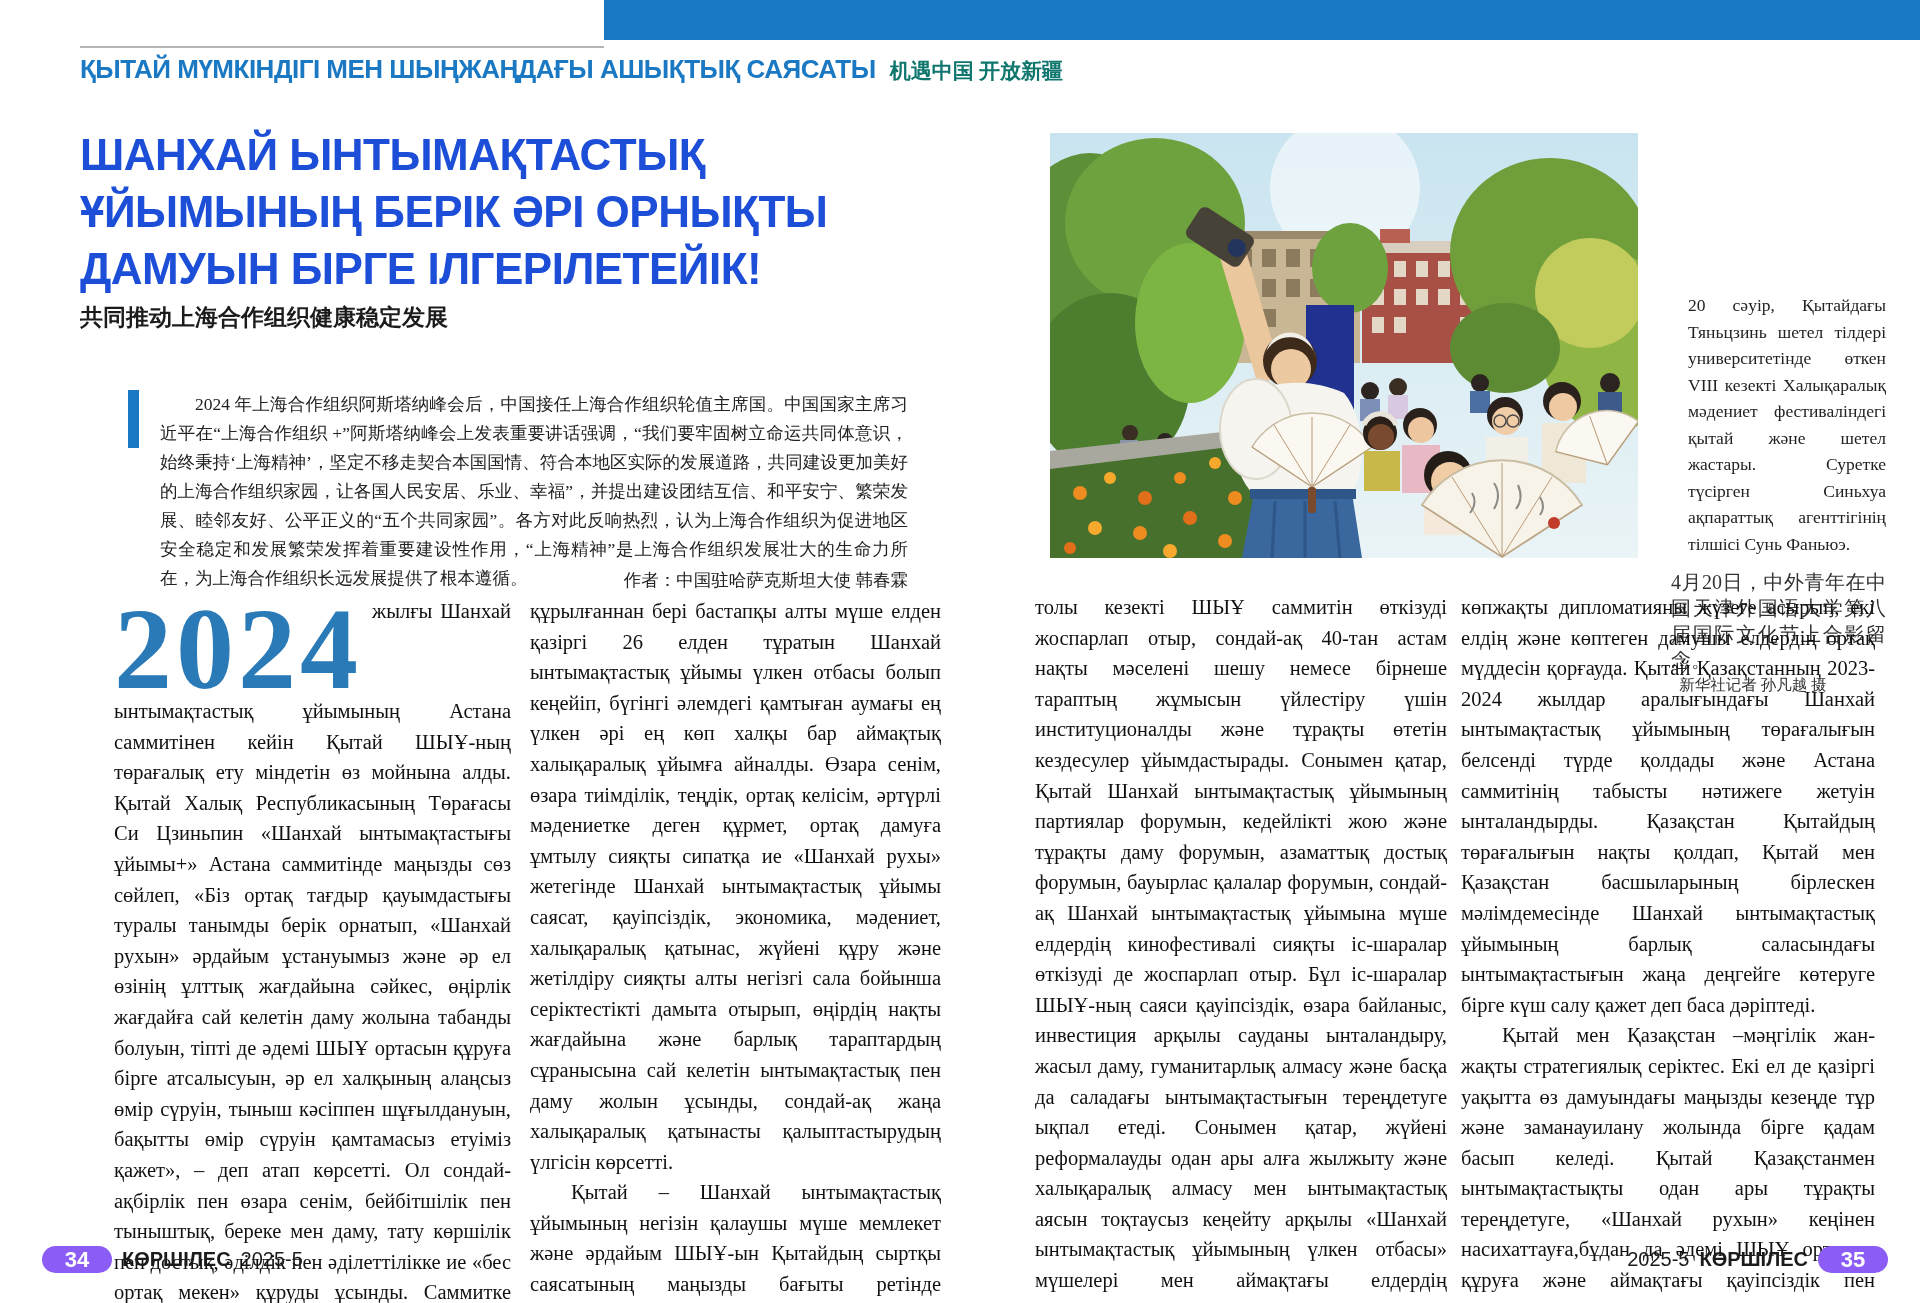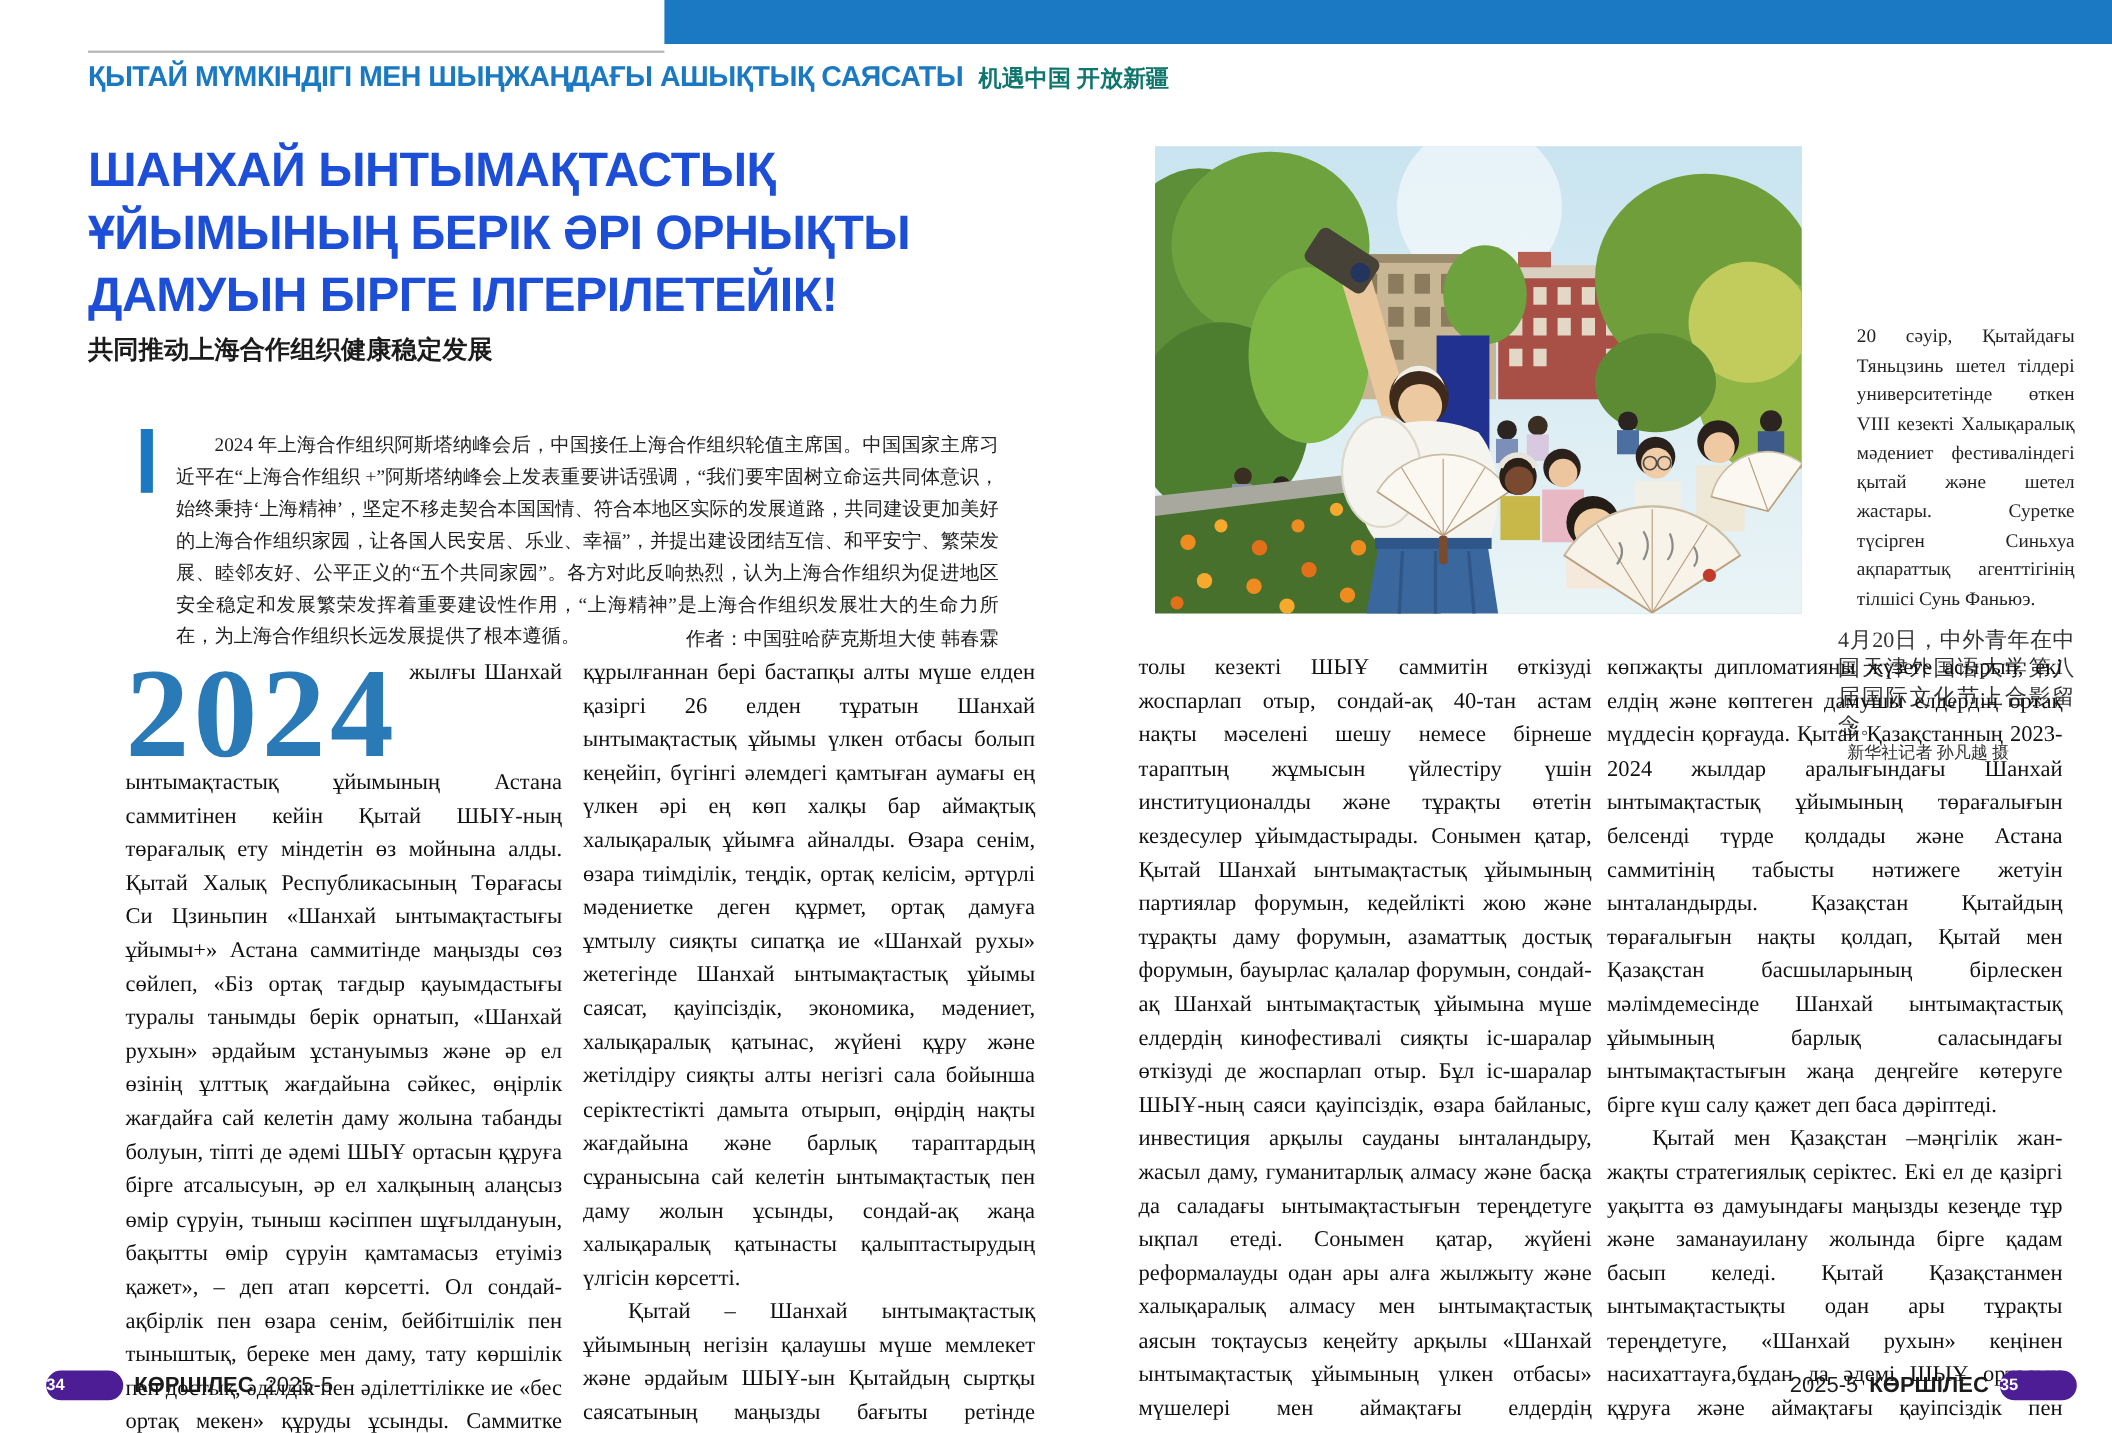--- a/index.html
+++ b/index.html
@@ -39,22 +39,22 @@
   
   .photo{left:1050px;top:133px;width:588px;height:425px;overflow:hidden;background:#cfe4ee;}
   .photo svg{display:block;width:100%;height:100%;}
   .caption{left:1656px;top:292px;width:230px;}
   .caption .kk{font-size:17.5px;line-height:26.5px;text-align:justify;color:#222;margin-left:32px;}
   .caption .zh{margin-top:12px;font-size:20px;line-height:26px;text-align:justify;color:#333;margin-left:15px;}
   .caption .cr{font-size:15.5px;line-height:24px;color:#333;text-indent:1.5em;}
 
   
   .footer{font-family:"Liberation Sans","DejaVu Sans",sans-serif;font-size:20px;color:#1b1b1b;}
-  .badge{display:inline-block;background:#4c1d95;color:#fff;font-weight:bold;font-size:15px;
-         width:70px;height:27px;line-height:27px;text-align:left;border-radius:14px;}
+  .badge{display:inline-block;background:#8b5cf6;color:#fff;font-weight:bold;font-size:22px;
+         width:70px;height:27px;line-height:27px;text-align:center;border-radius:14px;}
   .footer-left{left:42px;top:1246px;display:flex;align-items:center;gap:10px;}
   .footer-right{right:32px;top:1246px;display:flex;align-items:center;gap:10px;}
   .mag{font-weight:bold;}
 </style>
 </head>
 <body>
 
 <div class="abs topbar"></div>
 <div class="abs toprule"></div>
 <div class="abs kicker">

